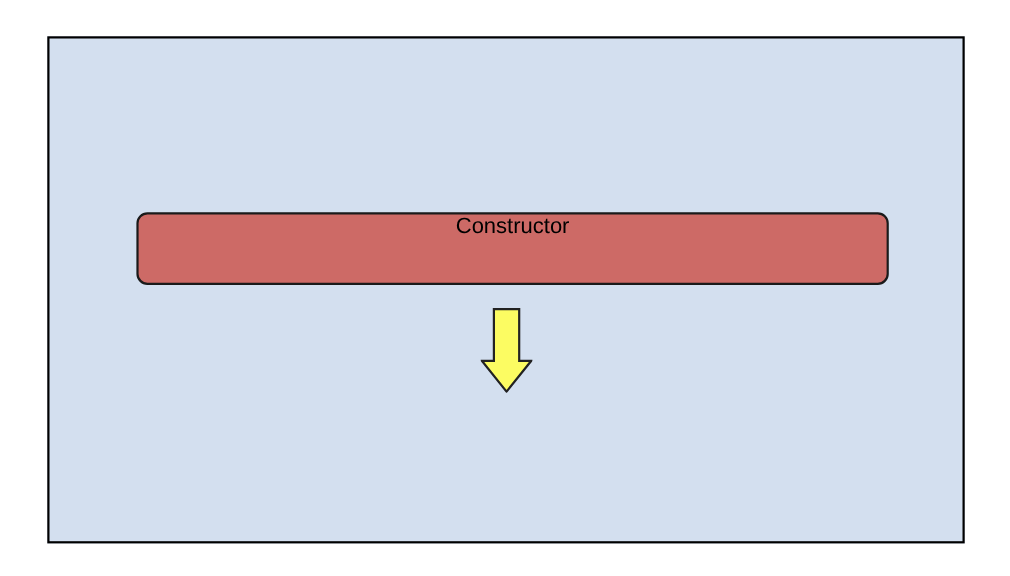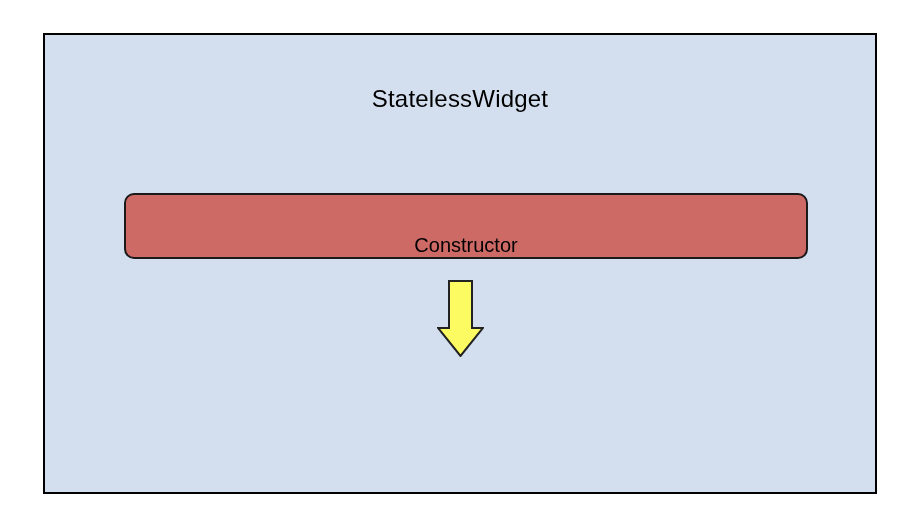--- a/index.html
+++ b/index.html
@@ -38,21 +38,21 @@
   }
   .node {
     position: absolute;
     left: 79px;
     width: 680px;
     height: 62px;
     background: var(--node_fill, #cd6a66);
     border: 2px solid var(--node_border, #1a1a1a);
     border-radius: 10px;
     display: flex;
-    align-items: flex-end;
+    align-items: flex-start;
     justify-content: center;
     font-size: 20px;
     color: var(--text, #000000);
     box-sizing: content-box;
   }
   .node-constructor { top: 158px; }
   .node-build { top: 339px; }
   .arrow-wrap {
     position: absolute;
     top: 245px;
@@ -64,21 +64,20 @@
   .arrow-wrap svg {
     display: block;
   }
 </style>
 </head>
 <body>
 
 <div class="canvas">
   <div class="panel">
 
-    <div class="diagram-title">StatelessWidget</div>
 
     <div class="node node-constructor">
       <span>Constructor</span>
     </div>
 
     <div class="arrow-wrap">
       <svg width="47" height="77" viewBox="0 0 47 77" aria-hidden="true">
         <polygon points="12,1 35,1 35,48 46,48 23.5,76 1,48 12,48" fill="var(--arrow_fill, #fcfc62)" stroke="var(--arrow_border, #222222)" stroke-width="2" stroke-linejoin="miter"></polygon>
       </svg>
     </div>

